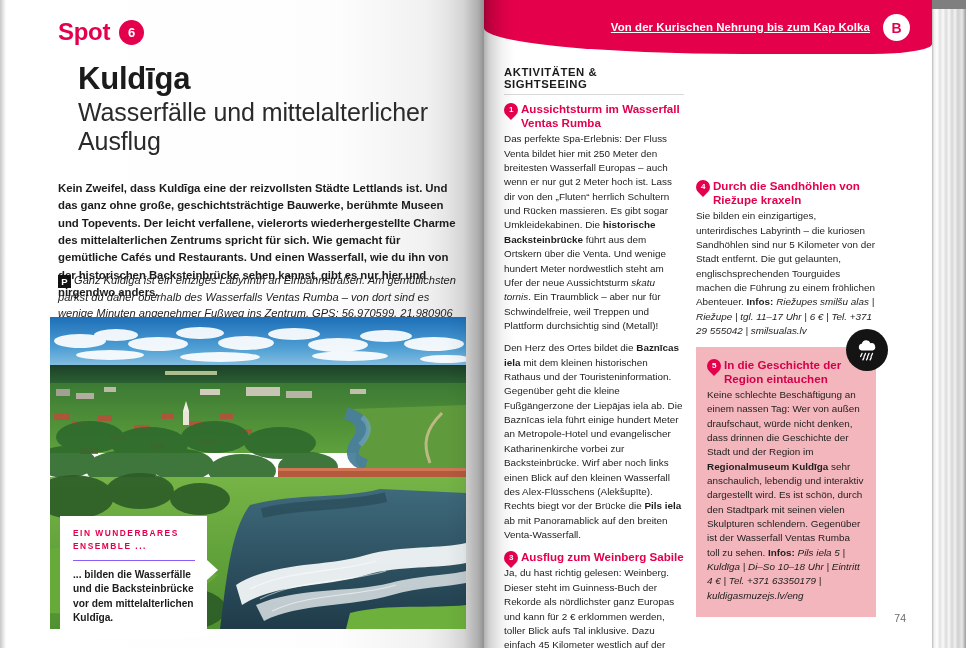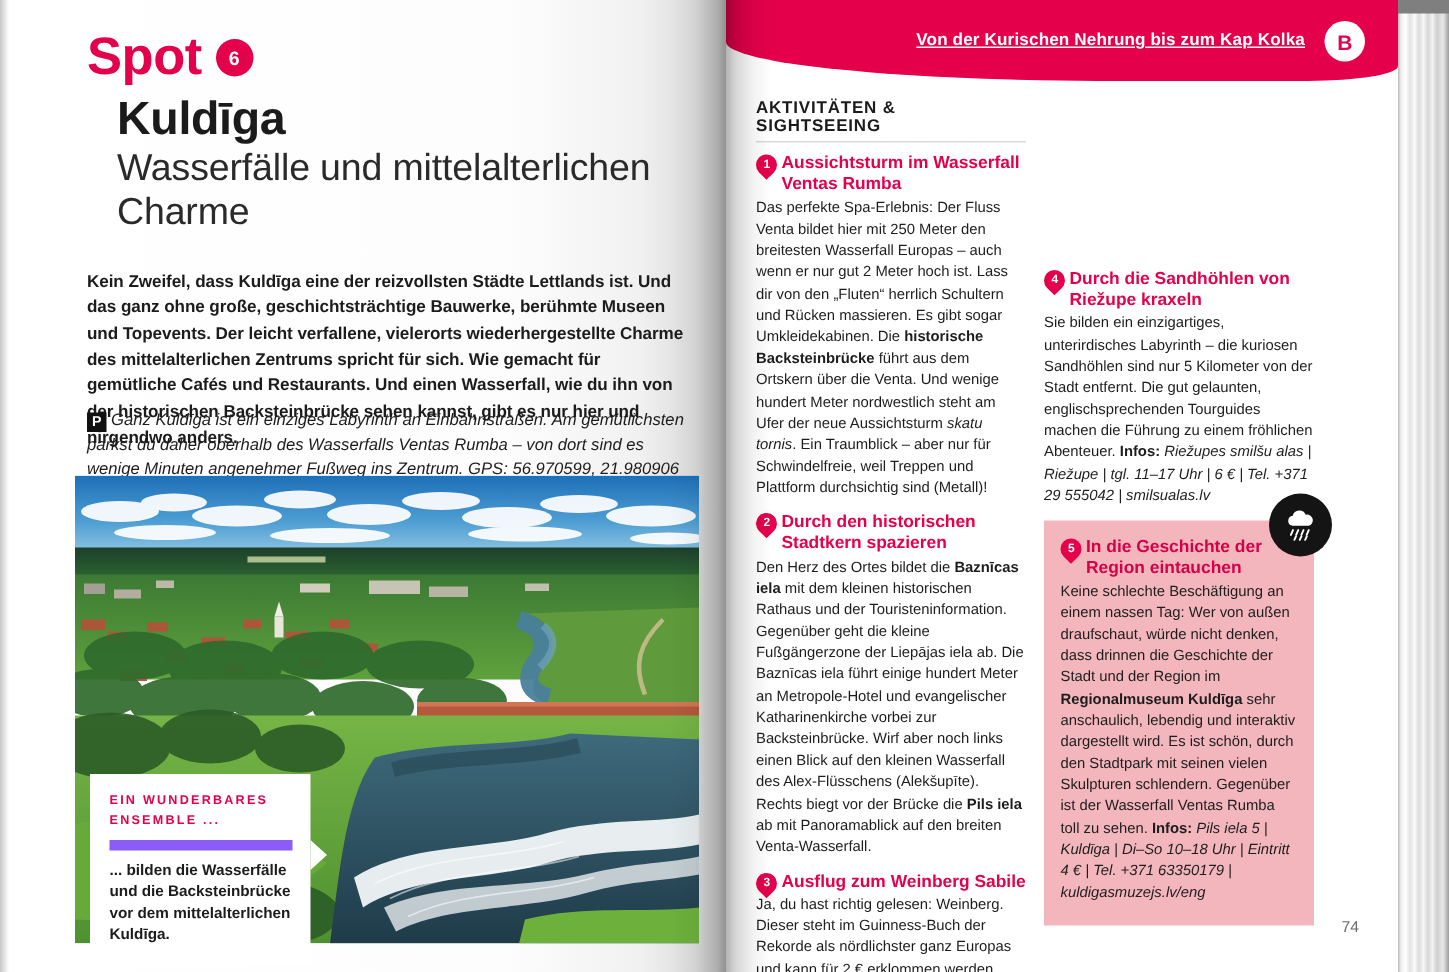--- a/index.html
+++ b/index.html
@@ -14,21 +14,21 @@
     background:
       linear-gradient(to right, #ffffff 0%, #fdfdfd 70%, #f1f1f1 88%, #dcdcdc 96%, #c9c9c9 100%);
   }
   .page-left .shadow-gutter {
     position:absolute; right:0; top:0; width:38px; height:100%;
     background:linear-gradient(to right, rgba(0,0,0,0) 0%, rgba(0,0,0,0.04) 45%, rgba(0,0,0,0.16) 85%, rgba(0,0,0,0.28) 100%);
     pointer-events:none;
   }
 
   .spot-line { position:absolute; left:58px; top:18px; display:flex; align-items:center; gap:9px; }
-  .spot-label { color:#e4004b; font-size:35px; font-weight:bold; letter-spacing:-0.3px; }
+  .spot-label { color:#e4004b; font-size:24px; font-weight:bold; letter-spacing:-0.3px; }
   .spot-badge {
     width:25px; height:25px; border-radius:50%; background:#e4004b; color:#fff;
     font-size:13px; font-weight:bold; display:flex; align-items:center; justify-content:center;
     line-height:1;
   }
 
   .title-block { position:absolute; left:58px; top:62px; width:400px;margin-left:20px; }
   .title-main { font-size:31px; font-weight:bold; color:#1b1b1b; letter-spacing:-0.2px; line-height:1.12; }
   .title-sub  { font-size:25px; font-weight:400; color:#2a2a2a; line-height:1.18; margin-top:1px; letter-spacing:-0.1px; }
 
@@ -48,21 +48,21 @@
   .callout {
     position:absolute; left:60px; top:516px; width:147px; background:#fff;
     padding:11px 12px 12px 13px;
   }
   .callout:after {
     content:""; position:absolute; right:-11px; top:44px;
     border-top:10px solid transparent; border-bottom:10px solid transparent;
     border-left:11px solid #fff;
   }
   .callout-head { color:#e4004b; font-size:8.4px; font-weight:bold; letter-spacing:1.5px;
-                  line-height:1.6; padding-bottom:6px; border-bottom:7px solid #8b5cf6; }
+                  line-height:1.6; padding-bottom:6px; border-bottom:1px solid #8b5cf6; }
   .callout-body { font-size:10.2px; font-weight:bold; color:#1c1c1c; line-height:1.42; padding-top:7px; }
 
   
   .page-right {
     position:absolute; left:484px; top:0; width:448px; height:648px; background:#ffffff;
   }
   .page-right .shadow-inner {
     position:absolute; left:0; top:0; width:30px; height:100%;
     background:linear-gradient(to left, rgba(0,0,0,0) 0%, rgba(0,0,0,0.05) 40%, rgba(0,0,0,0.17) 80%, rgba(0,0,0,0.3) 100%);
     pointer-events:none; z-index:6;
@@ -133,21 +133,21 @@
 
   <div class="page-left">
 
     <div class="spot-line">
       <div class="spot-label">Spot</div>
       <div class="spot-badge">6</div>
     </div>
 
     <div class="title-block">
       <div class="title-main">Kuldīga</div>
-      <div class="title-sub">Wasserfälle und mittelalterlichen Charme</div>
+      <div class="title-sub">Wasserfälle und mittelalterlicher Ausflug</div>
     </div>
 
     <div class="intro">Kein Zweifel, dass Kuldīga eine der reizvollsten Städte Lettlands ist. Und das ganz ohne große, geschichtsträchtige Bauwerke, berühmte Museen und Topevents. Der leicht verfallene, vielerorts wiederhergestellte Charme des mittelalterlichen Zentrums spricht für sich. Wie gemacht für gemütliche Cafés und Restaurants. Und einen Wasserfall, wie du ihn von der historischen Backsteinbrücke sehen kannst, gibt es nur hier und nirgendwo anders.</div>
 
     <div class="tip">
       <span class="tip-icon">P</span><span>Ganz Kuldīga ist ein einziges Labyrinth an Einbahnstraßen. Am gemütlichsten parkst du daher oberhalb des Wasserfalls Ventas Rumba – von dort sind es wenige Minuten angenehmer Fußweg ins Zentrum. GPS: 56.970599, 21.980906</span>
     </div>
 
     <div class="photo">
       <svg viewBox="0 0 416 312" preserveAspectRatio="none">
@@ -317,26 +317,20 @@
           <div class="item-head">
             <span class="pin">
                 <span>1</span>
               </span>
             <span>Aussichtsturm im Wasserfall Ventas Rumba</span>
           </div>
           <div class="body-txt"><span>Das perfekte Spa-Erlebnis: Der Fluss Venta bildet hier mit 250 Meter den breitesten Wasserfall Europas – auch wenn er nur gut 2 Meter hoch ist. Lass dir von den „Fluten“ herrlich Schultern und Rücken massieren. Es gibt sogar Umkleidekabinen. Die </span><b>historische Backsteinbrücke</b><span> führt aus dem Ortskern über die Venta. Und wenige hundert Meter nordwestlich steht am Ufer der neue Aussichtsturm </span><i>skatu tornis</i><span>. Ein Traumblick – aber nur für Schwindelfreie, weil Treppen und Plattform durchsichtig sind (Metall)!</span></div>
         </div>
 
         <div class="item">
-          <div class="item-head">
-            <span class="pin">
-                <span>2</span>
-              </span>
-            <span>Durch den historischen Stadtkern spazieren</span>
-          </div>
           <div class="body-txt"><span>Den Herz des Ortes bildet die </span><b>Baznīcas iela</b><span> mit dem kleinen historischen Rathaus und der Touristeninformation. Gegenüber geht die kleine Fußgängerzone der Liepājas iela ab. Die Baznīcas iela führt einige hundert Meter an Metropole-Hotel und evangelischer Katharinenkirche vorbei zur Backsteinbrücke. Wirf aber noch links einen Blick auf den kleinen Wasserfall des Alex-Flüsschens (Alekšupīte). Rechts biegt vor der Brücke die </span><b>Pils iela</b><span> ab mit Panoramablick auf den breiten Venta-Wasserfall.</span></div>
         </div>
 
         <div class="item">
           <div class="item-head">
             <span class="pin">
                 <span>3</span>
               </span>
             <span>Ausflug zum Weinberg Sabile</span>
           </div>

